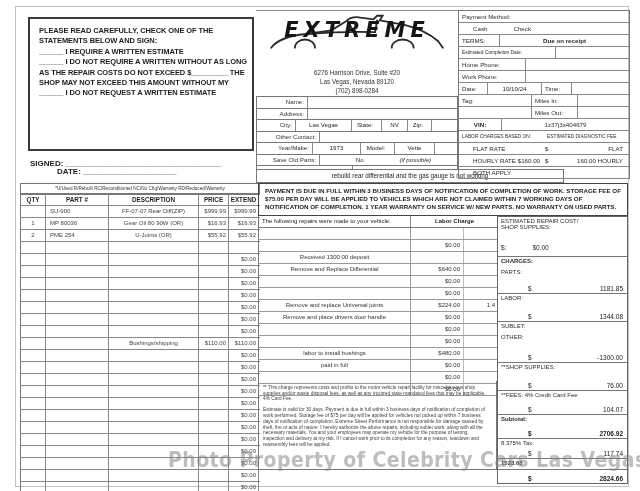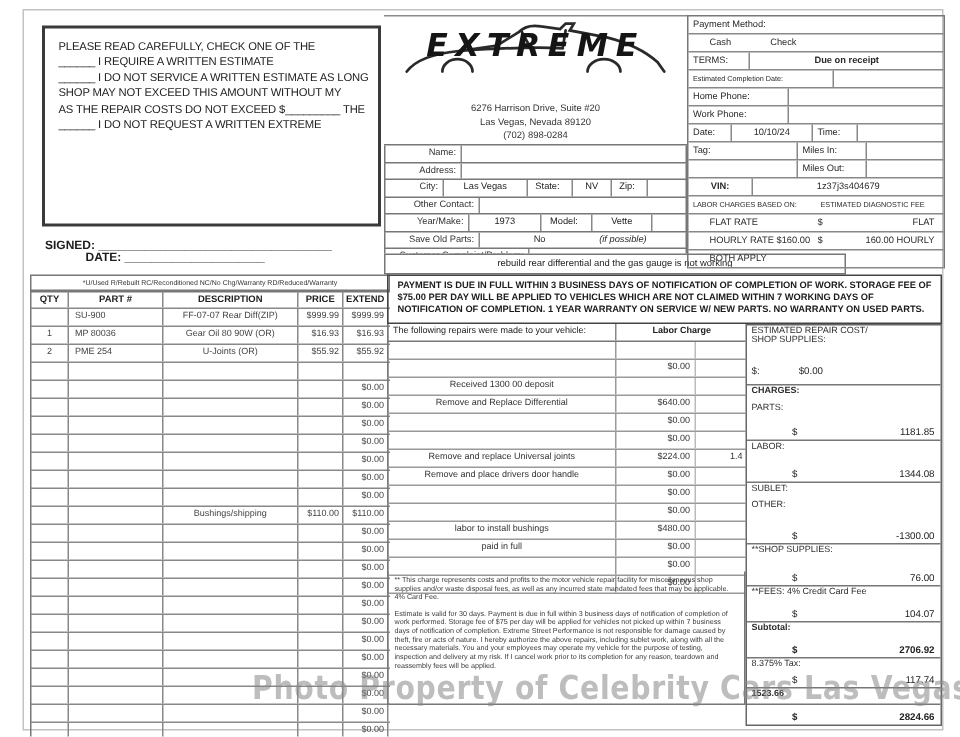--- a/index.html
+++ b/index.html
@@ -6,21 +6,21 @@
   body{
     width:640px;height:491px;position:relative;overflow:hidden;
     background:#ffffff;color:#2a2a2a;
     font-family:"Liberation Sans",sans-serif;
   }
   .page-border{position:absolute;left:15px;top:6px;width:612px;height:479px;border:1px solid #c2c2c2;}
 
   
   .stmt-box{position:absolute;left:28px;top:17px;width:226px;height:134px;border:2px solid #3a3a3a;
     padding:7px 4px 0 9px;box-sizing:border-box;}
-  .stmt-line{font-size:7.5px;font-weight:normal;line-height:10.4px;color:#1d1d1d;white-space:nowrap;letter-spacing:-0.1px;}
+  .stmt-line{font-size:7.5px;font-weight:bold;line-height:10.4px;color:#1d1d1d;white-space:nowrap;letter-spacing:-0.1px;}
   .signed-line,.date-line{position:absolute;left:30px;font-size:8px;font-weight:bold;color:#1d1d1d;}
   .signed-line{top:159px;} .date-line{top:167px;margin-left:27px;}
 
   
   .logo-block{position:absolute;left:256px;top:10px;width:202px;height:86px;border-top:1px solid #8a8a8a;text-align:center;}
   .car-svg{position:absolute;left:6px;top:2px;}
   .brand-main{position:absolute;left:0;top:7px;width:100%;text-align:center;
     font-family:"DejaVu Sans",sans-serif;font-style:italic;font-weight:bold;
     font-size:21px;letter-spacing:5px;color:#151515;}
   .brand-sub{position:absolute;left:18px;top:43px;width:166px;text-align:center;
@@ -119,28 +119,29 @@
     color:rgba(135,135,135,0.55);white-space:nowrap;transform:scaleX(0.86);transform-origin:left center;}
 </style>
 </head>
 <body>
 
 <div class="page-border"></div>
 
 <div class="stmt-box">
 
 <div class="stmt-line">PLEASE READ CAREFULLY, CHECK ONE OF THE</div>
+    <div class="stmt-line">STATEMENTS BELOW AND SIGN:</div>
     <div class="stmt-line"></div>
     <div class="stmt-line">______  I REQUIRE A WRITTEN ESTIMATE</div>
     <div class="stmt-line"></div>
-    <div class="stmt-line">______  I DO NOT SERVICE A WRITTEN ESTIMATE AS LONG</div>
+    <div class="stmt-line">______  I DO NOT REQUIRE A WRITTEN WITHOUT AS LONG</div>
+    <div class="stmt-line">AS THE REPAIR COSTS DO NOT EXCEED $_________  THE</div>
     <div class="stmt-line">SHOP MAY NOT EXCEED THIS AMOUNT WITHOUT MY</div>
-    <div class="stmt-line">AS THE REPAIR COSTS DO NOT EXCEED $_________  THE</div>
     <div class="stmt-line"></div>
-    <div class="stmt-line">______  I DO NOT REQUEST A WRITTEN EXTREME</div>
+    <div class="stmt-line">______  I DO NOT REQUEST A WRITTEN ESTIMATE</div>
   </div>
 <div class="signed-line">SIGNED: ___________________________________</div>
 <div class="date-line">DATE: _____________________</div>
 
 <div class="logo-block">
   <svg class="car-svg" width="190" height="42" viewBox="0 0 200 46">
     <g stroke="#2a2a2a" stroke-width="2" fill="none" stroke-linecap="round">
       <path d="M6,38 C12,30 24,25 44,23 L72,19 L88,9 C92,5 98,4 104,5 L118,7 L122,3 L128,3 L125,8 L152,13 C168,17 180,23 189,31 L194,38"></path>
       <path d="M32,38 a11,9 0 0 1 22,0"></path>
       <path d="M138,38 a12,9 0 0 1 24,0"></path>

